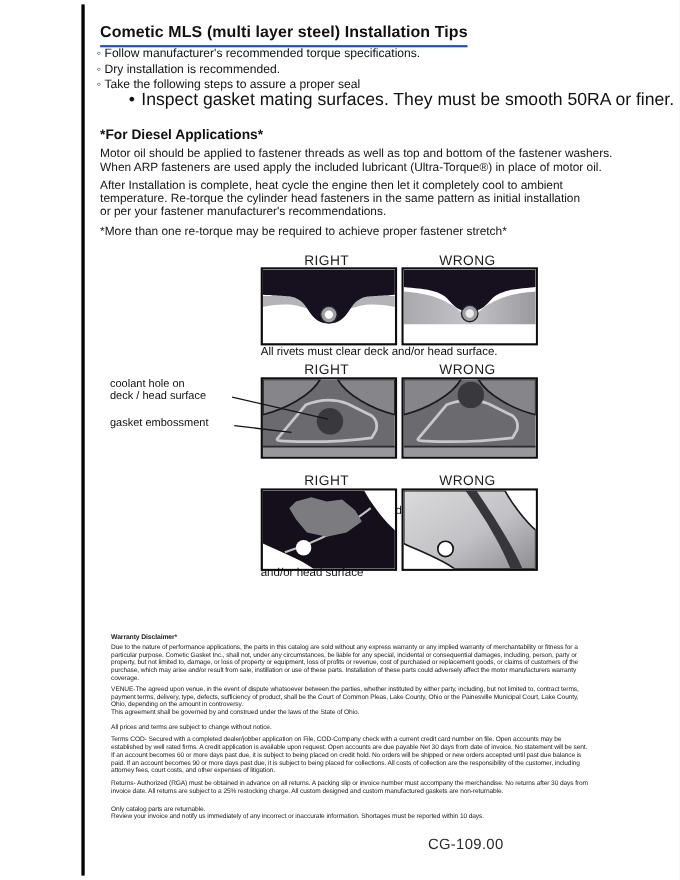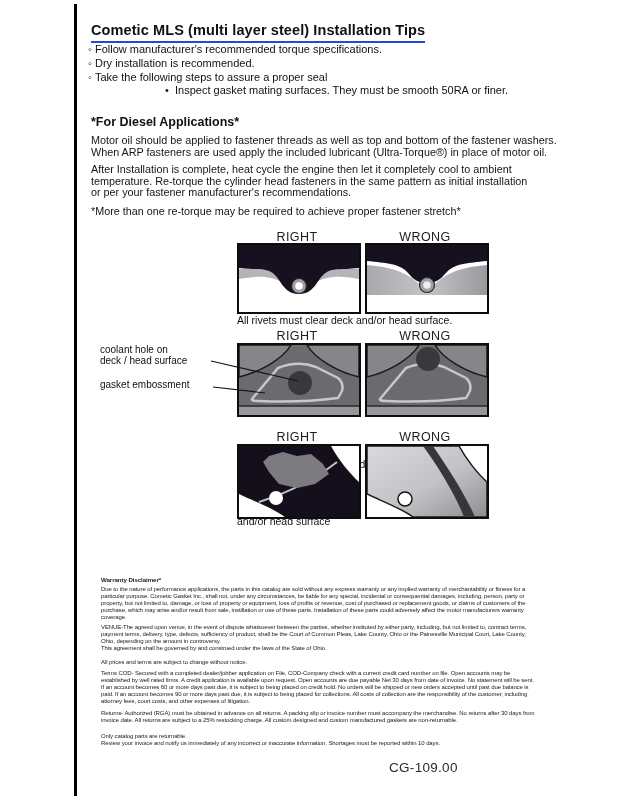--- a/index.html
+++ b/index.html
@@ -8,21 +8,21 @@
     font-family:"Liberation Sans", sans-serif;color:#111;overflow:hidden;
   }
   .vrule{position:absolute;left:74px;top:4px;width:3px;height:792px;background:#000;}
   .doc-title{
     position:absolute;left:91px;top:22px;font-size:14.5px;font-weight:bold;
     border-bottom:2px solid #1d4ed8;padding-bottom:3px;letter-spacing:.1px;white-space:nowrap;
   }
   .bullets{position:absolute;left:88px;top:42px;font-size:11px;line-height:14px;white-space:nowrap;}
   .bullets .row{display:flex;}
   .marker{width:7px;display:inline-block;color:#111;}
-  .subbullets{position:absolute;left:117px;top:84px;font-size:11px;line-height:13.5px;white-space:nowrap;margin-left:48px;}
+  .subbullets{position:absolute;left:117px;top:84px;font-size:16px;line-height:13.5px;white-space:nowrap;}
   .diesel-head{position:absolute;left:91px;top:115px;font-size:12.5px;font-weight:bold;white-space:nowrap;}
   .para{position:absolute;left:91px;font-size:10.8px;line-height:11.5px;white-space:nowrap;color:#151515;}
   .dlabel{position:absolute;width:120px;text-align:center;font-size:12.5px;letter-spacing:.4px;color:#1c1c1c;}
   .dbox{position:absolute;width:120px;border:2px solid #0d0d0d;background:#fff;line-height:0;}
   .dbox svg{display:block;}
   .caption{position:absolute;left:237px;font-size:10.5px;color:#101010;white-space:nowrap;}
   .annot{position:absolute;text-align:left;font-size:10px;line-height:11px;color:#101010;white-space:nowrap;}
   .legal{position:absolute;left:101px;width:434px;font-size:6px;line-height:7px;color:#222;letter-spacing:-0.1px;}
   .legal.bold{font-weight:bold;font-size:6.2px;}
   .footer-code{position:absolute;left:389px;top:760px;font-size:13.5px;color:#2b2b2b;letter-spacing:.3px;}

